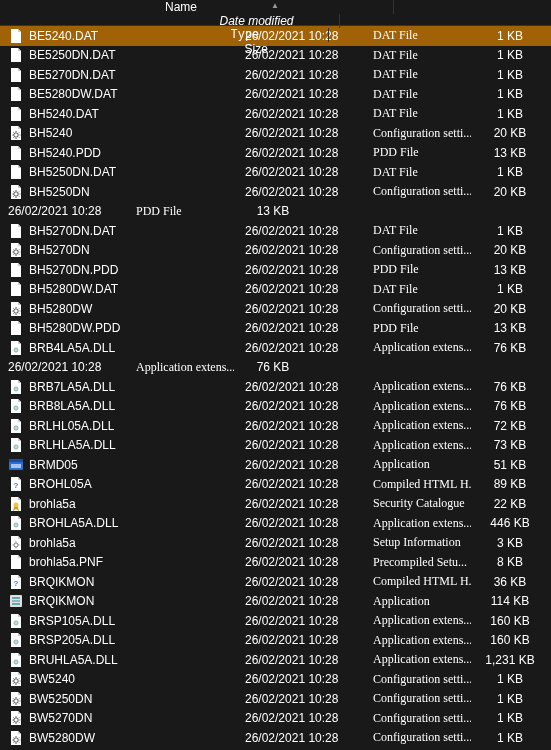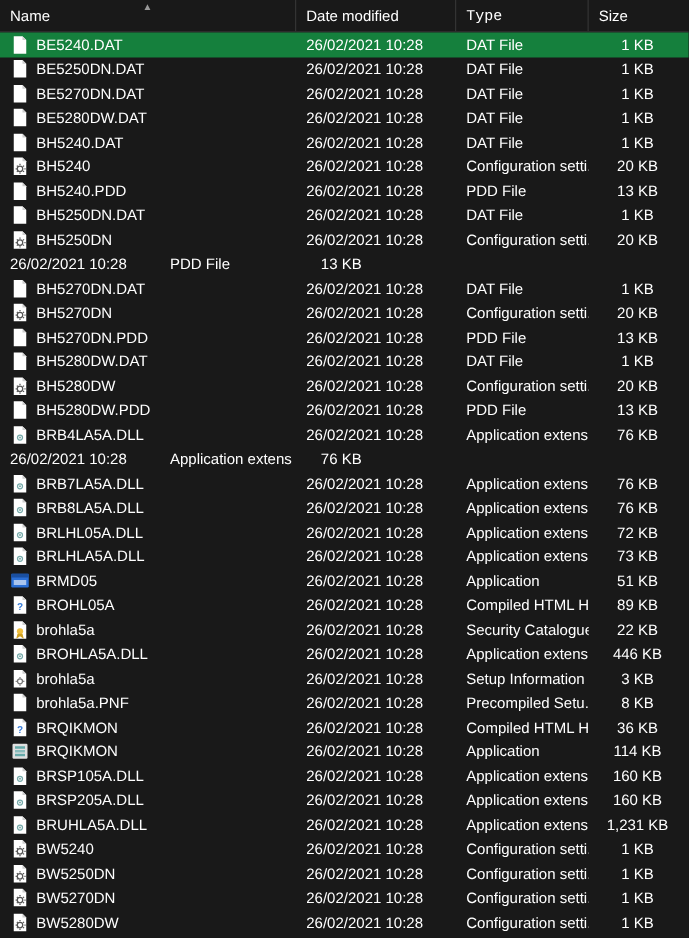--- a/index.html
+++ b/index.html
@@ -12,57 +12,58 @@
     height: 750px;
     overflow: hidden;
     user-select: none;
   }
   .header {
     display: flex;
     height: 26px;
     align-items: center;
     border-bottom: 1px solid #333;
     background: #191919;
+    flex-direction: column;
   }
   .header-col {
     padding: 0 8px;
     height: 100%;
     display: flex;
     align-items: center;
     border-right: 1px solid #333;
     color: #fff;
     font-size: 12px;
     position: relative;
   }
   .col-name { width: 237px; }
-  .col-date { width: 128px; }
+  .col-date { width: 128px; font-style: italic; }
   .col-type { width: 106px; font-family: Liberation Mono, monospace; }
   .col-size { width: 78px; border-right: none; }
   .sort-indicator {
     position: absolute;
     left: 50%;
     top: 1px;
     transform: translateX(-50%);
     font-size: 8px;
     color: #999;
   }
   .file-list { }
   .row {
     display: flex;
     height: 19.5px;
     align-items: center;
     color: #fff;
   }
   .row.selected {
-    background: #15803d;
+    background: #a16207;
   }
   .cell { padding: 0 8px; white-space: nowrap; overflow: hidden; text-overflow: clip; }
   .cell-name { width: 237px; display: flex; align-items: center; gap: 5px; }
   .cell-date { width: 128px; }
-  .cell-type { width: 106px; }
+  .cell-type { width: 106px; font-family: Liberation Serif, serif; }
   .cell-size { width: 78px; text-align: center; }
   .icon {
     width: 16px;
     height: 16px;
     display: inline-flex;
     align-items: center;
     justify-content: center;
     flex-shrink: 0;
   }
   .icon svg { width: 16px; height: 16px; }

